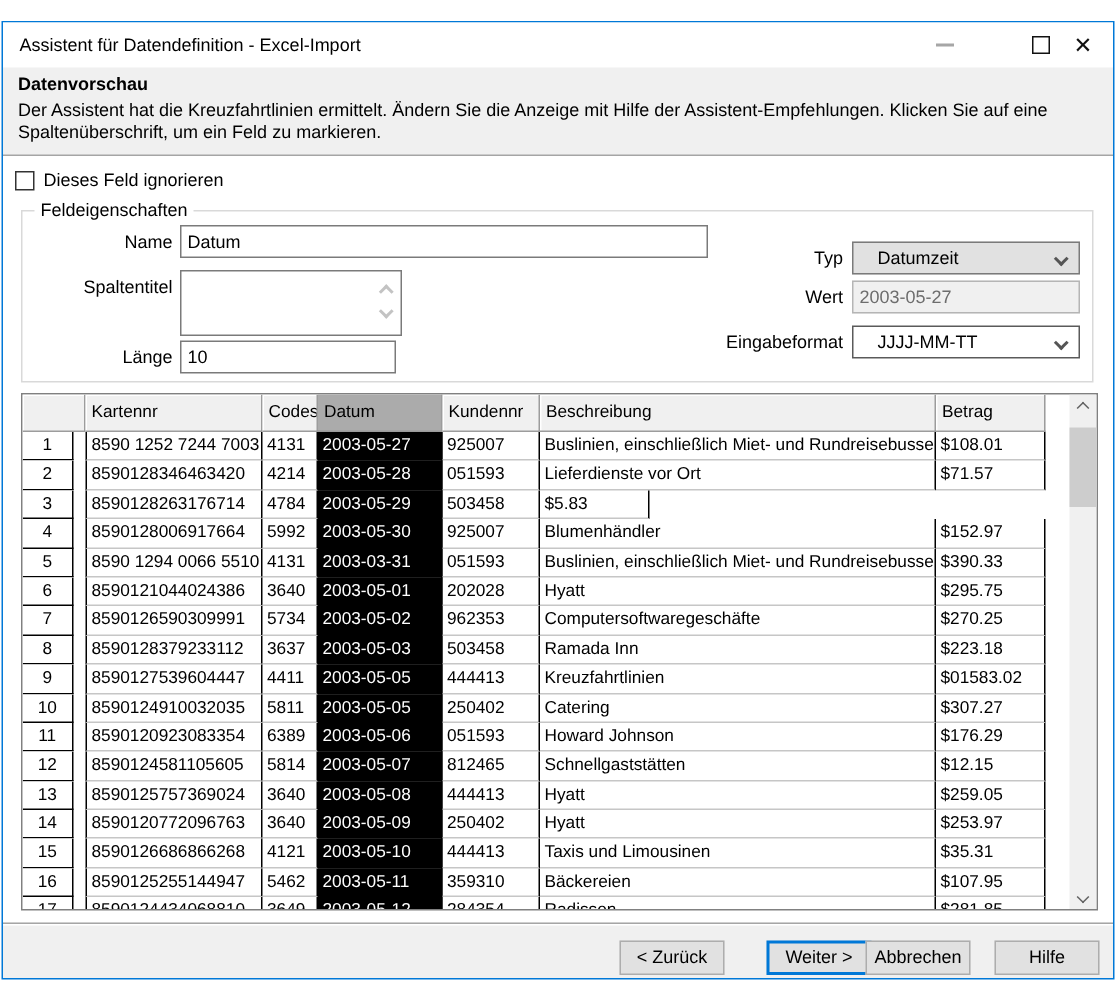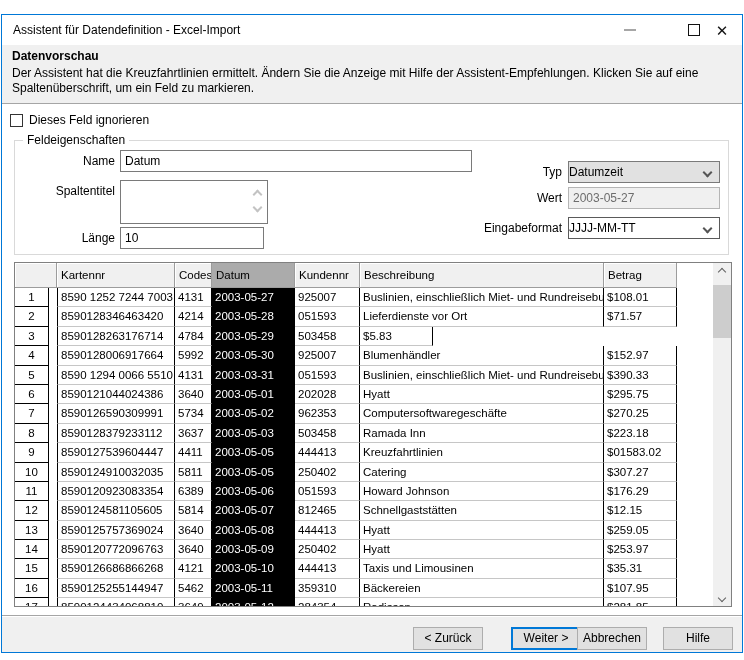--- a/index.html
+++ b/index.html
@@ -33,21 +33,21 @@
 
   
   .groupbox { position:absolute; left:12px; top:125px; width:715px; height:115px;
     border:1px solid #d9d9d9; }
   .grouplabel { position:absolute; left:8px; top:-8px; background:#fff; padding:0 4px; }
 
   .flabel { position:absolute; text-align:right; line-height:15px; }
   .tb { position:absolute; border:1px solid #7a7a7a; background:#fff; font:inherit;
     padding:0 4px; height:22px; }
   .combo { position:absolute; height:22px; border:1px solid #7a7a7a; background:#e1e1e1;
-    line-height:20px; padding-left:0; }
+    line-height:20px; padding-left:16px; }
   .combo .chev-dn { position:absolute; right:8px; top:7px; }
   .combo.white { background:#fff; border-color:#5a5a5a; }
   .tb.disabled { background:#f0f0f0; border-color:#b5b5b5; color:#6d6d6d; }
   .multiline { position:absolute; border:1px solid #7a7a7a; background:#fff; }
   .mini-scroll { position:absolute; right:3px; top:4px; bottom:4px; width:12px; color:#c3c3c3; }
   .mini-scroll .chev-up { position:absolute; left:2px; top:6px; }
   .mini-scroll .chev-dn { position:absolute; left:2px; bottom:8px; }
 
   .chev-dn, .chev-up { width:7px; height:7px; border-right:2px solid #555; border-bottom:2px solid #555; display:inline-block; }
   .chev-dn { transform:rotate(45deg); }
@@ -58,21 +58,21 @@
   .grid { position:absolute; left:12px; top:247px; width:718px; height:345px;
     border:1px solid #808080; background:#fff; overflow:hidden; font-size:11.5px; }
   .thead { position:absolute; left:0; top:0; height:25px; display:flex; width:698px; }
   .th { height:25px; background:#f0f0f0; border-right:1px solid #9c9c9c; border-bottom:1px solid #9c9c9c;
     box-shadow:inset 1px 1px 0 #ffffff; line-height:24px; padding-left:4px; overflow:hidden; white-space:nowrap; }
   .th.sel { background:#ababab; box-shadow:none; }
   .tbody { position:absolute; left:0; top:25px; width:698px; height:318px; overflow:hidden; }
   .trow { display:flex; height:19.4px; }
   .cell { overflow:hidden; white-space:nowrap; line-height:18px; border-bottom:1px solid #c6c6c6; padding-left:3px; }
   .w-rn { width:42px; } .w-kartennr { width:118px; } .w-codes { width:37px; }
-  .w-datum { width:83px; } .w-kundennr { width:65px; } .w-beschreibung { width:244px; } .w-betrag { width:73px; }
+  .w-datum { width:83px; } .w-kundennr { width:65px; } .w-beschreibung { width:264px; } .w-betrag { width:73px; }
   .cell.rn { border-bottom:none; padding:0; }
   .rnbox { width:34px; height:100%; border-right:1px solid #000; border-bottom:1px solid #000;
     text-align:center; line-height:18px; background:#fff; }
   .cell.kartennr { border-left:1px solid #000; border-right:1px solid #000; }
   .cell.codes { border-right:1px solid #000; text-align:left; padding-right:2px; }
   .cell.datum { background:#000; color:#fff; border-bottom-color:#000; border-right:1px solid #000; }
   .cell.kundennr { border-right:1px solid #000; }
   .cell.beschreibung { border-right:1px solid #000; }
   .cell.betrag { border-right:1px solid #000; }
 

